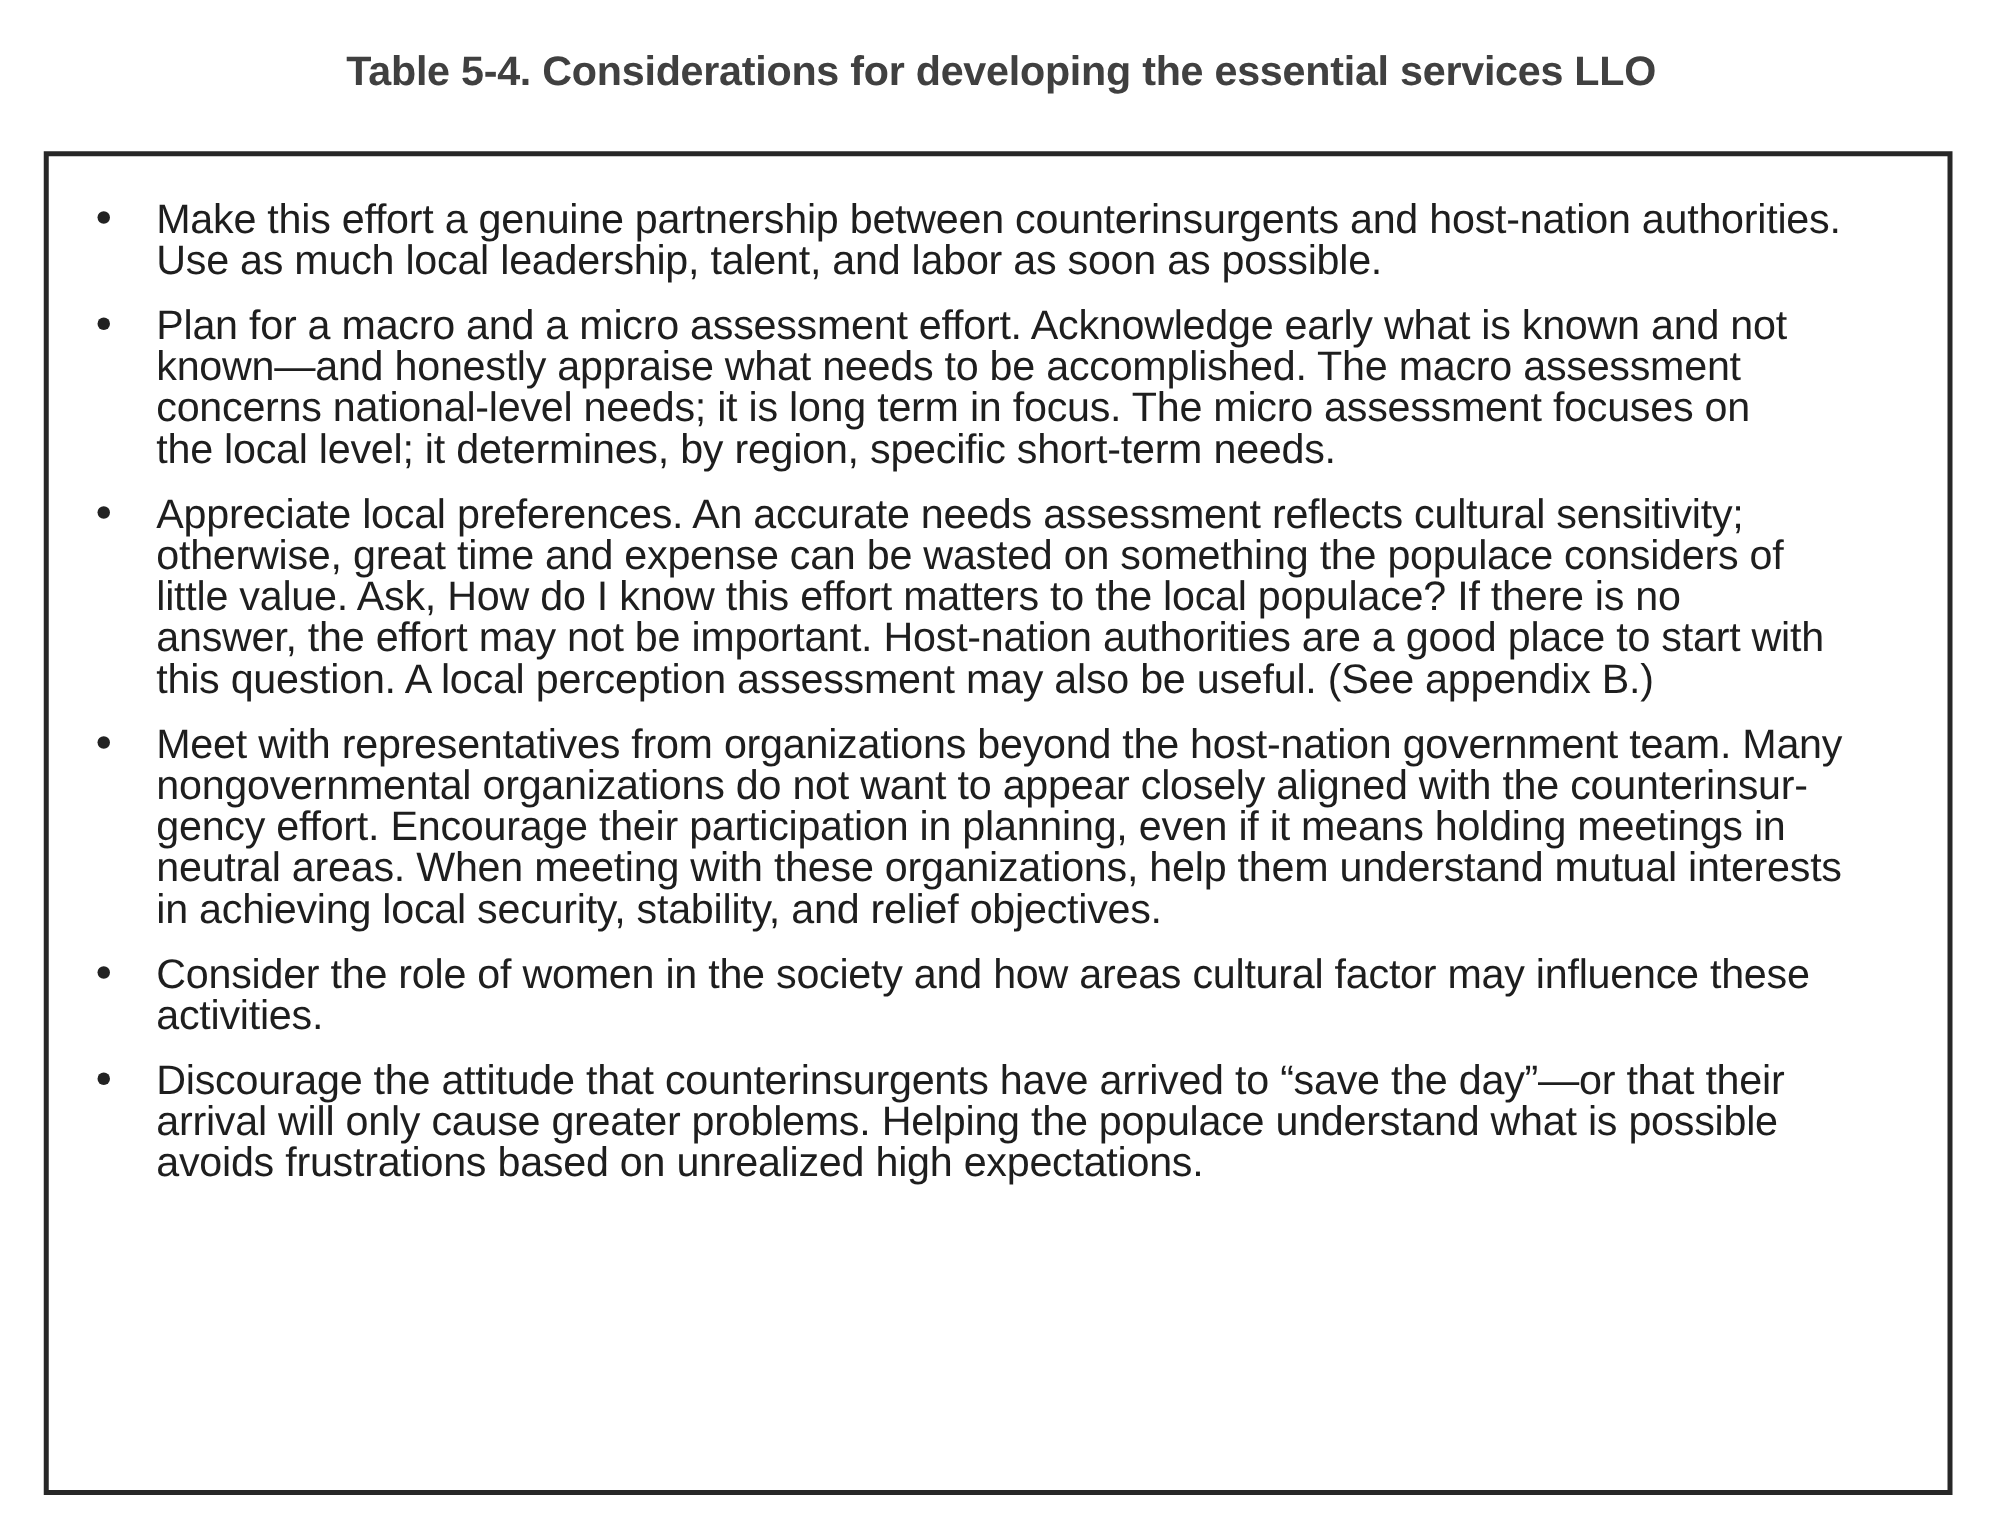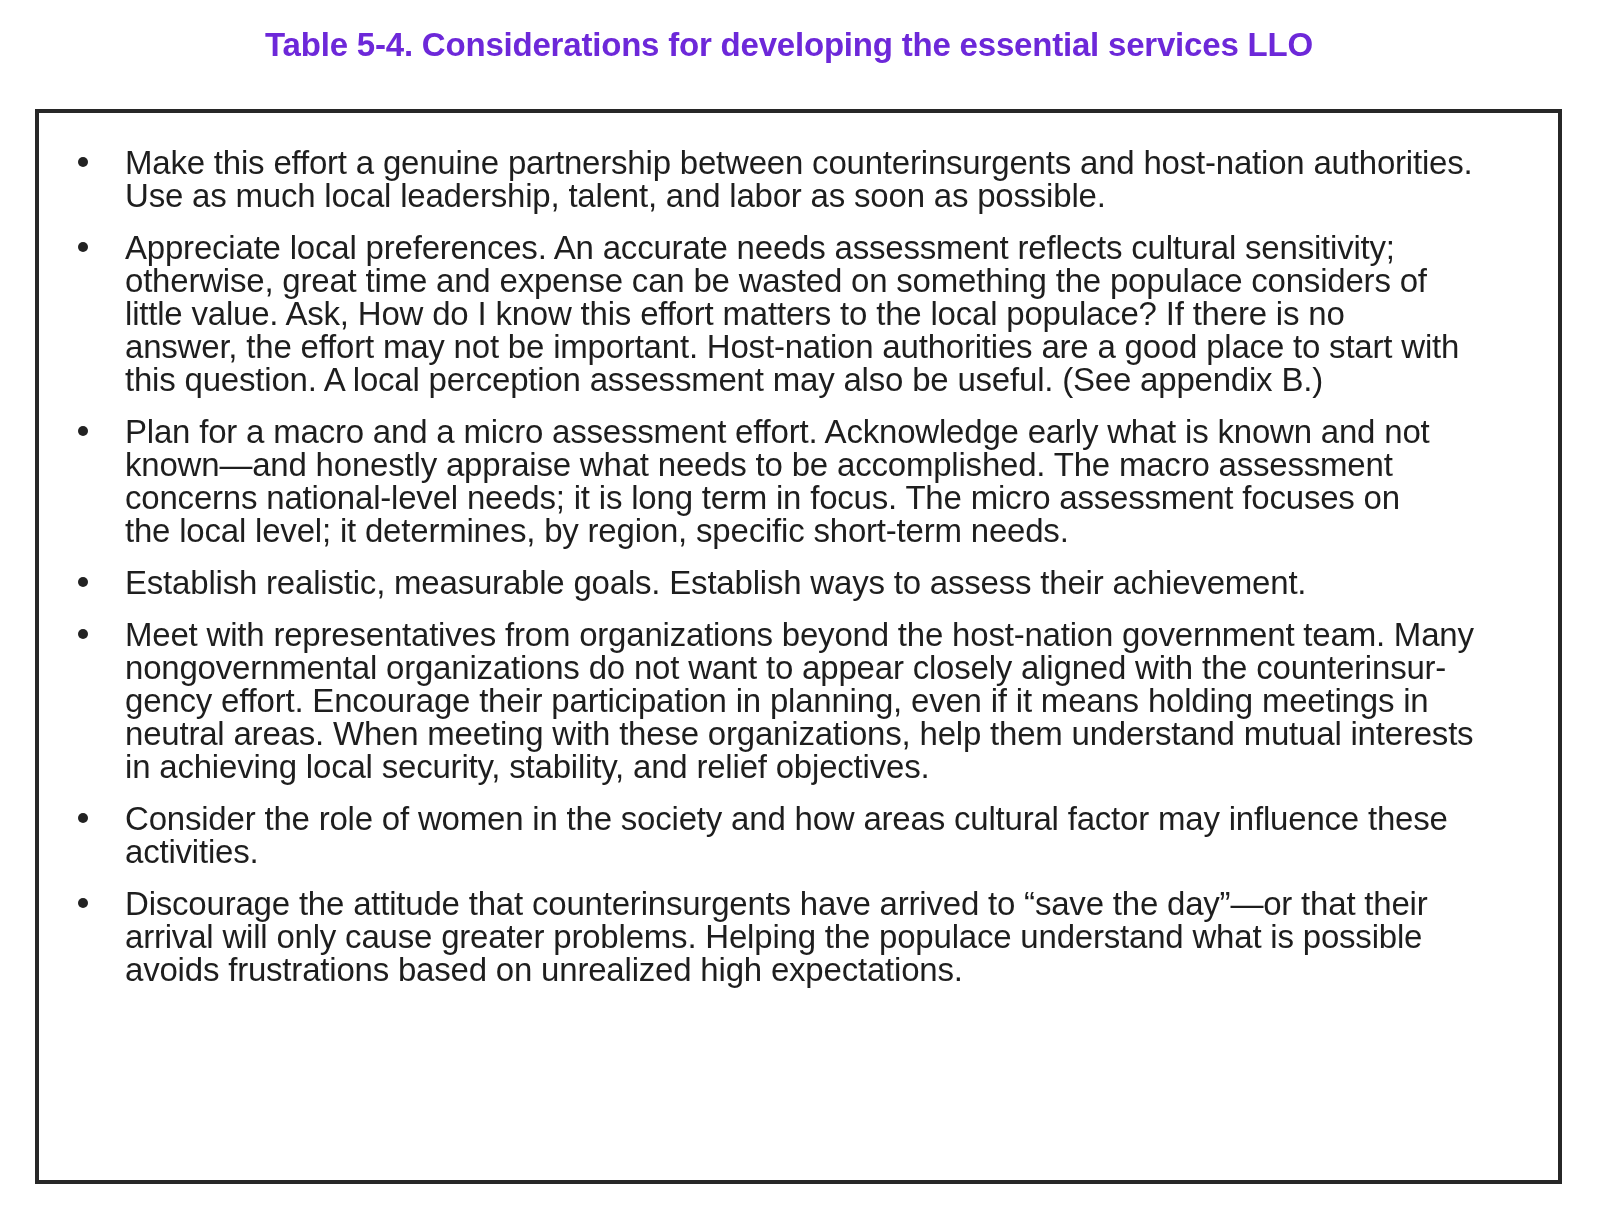--- a/index.html
+++ b/index.html
@@ -8,28 +8,28 @@
     background: #ffffff;
   }
   body {
     width: 1600px;
     height: 1214px;
     font-family: "Liberation Sans", sans-serif;
     color: #1e1e1e;
     overflow: hidden;
   }
   .table-title {
-    margin: 4px;
+    margin: 16px;
     padding-top: 22px;
     width: 1570px;
     text-align: center;
     font-size: 33px;
     line-height: 38px;
     font-weight: bold;
-    color: #6d28d9;
+    color: #404040;
     letter-spacing: -0.2px;
   }
   .table-box {
     box-sizing: border-box;
     margin: 45px 0 0 35px;
     width: 1527px;
     height: 1075px;
     border: 4px solid #272727;
     padding: 33px 6px 20px 37px;
     background: #ffffff;
@@ -74,39 +74,35 @@
     <ul class="considerations">
 
       <li>
         <span class="bullet-dot"></span>
         <span class="li-text">Make this effort a genuine partnership between counterinsurgents and host-nation authorities.
 Use as much local leadership, talent, and labor as soon as possible.</span>
       </li>
 
       <li>
         <span class="bullet-dot"></span>
-        <span class="li-text">Appreciate local preferences. An accurate needs assessment reflects cultural sensitivity;
-otherwise, great time and expense can be wasted on something the populace considers of
-little value. Ask, How do I know this effort matters to the local populace? If there is no
-answer, the effort may not be important. Host-nation authorities are a good place to start with
-this question. A local perception assessment may also be useful. (See appendix B.)</span>
-      </li>
-
-      <li>
-        <span class="bullet-dot"></span>
         <span class="li-text">Plan for a macro and a micro assessment effort. Acknowledge early what is known and not
 known—and honestly appraise what needs to be accomplished. The macro assessment
 concerns national-level needs; it is long term in focus. The micro assessment focuses on
 the local level; it determines, by region, specific short-term needs.</span>
       </li>
 
       <li>
         <span class="bullet-dot"></span>
-        <span class="li-text">Establish realistic, measurable goals. Establish ways to assess their achievement.</span>
+        <span class="li-text">Appreciate local preferences. An accurate needs assessment reflects cultural sensitivity;
+otherwise, great time and expense can be wasted on something the populace considers of
+little value. Ask, How do I know this effort matters to the local populace? If there is no
+answer, the effort may not be important. Host-nation authorities are a good place to start with
+this question. A local perception assessment may also be useful. (See appendix B.)</span>
       </li>
+
 
 
       <li>
         <span class="bullet-dot"></span>
         <span class="li-text">Meet with representatives from organizations beyond the host-nation government team. Many
 nongovernmental organizations do not want to appear closely aligned with the counterinsur-
 gency effort. Encourage their participation in planning, even if it means holding meetings in
 neutral areas. When meeting with these organizations, help them understand mutual interests
 in achieving local security, stability, and relief objectives.</span>
       </li>

